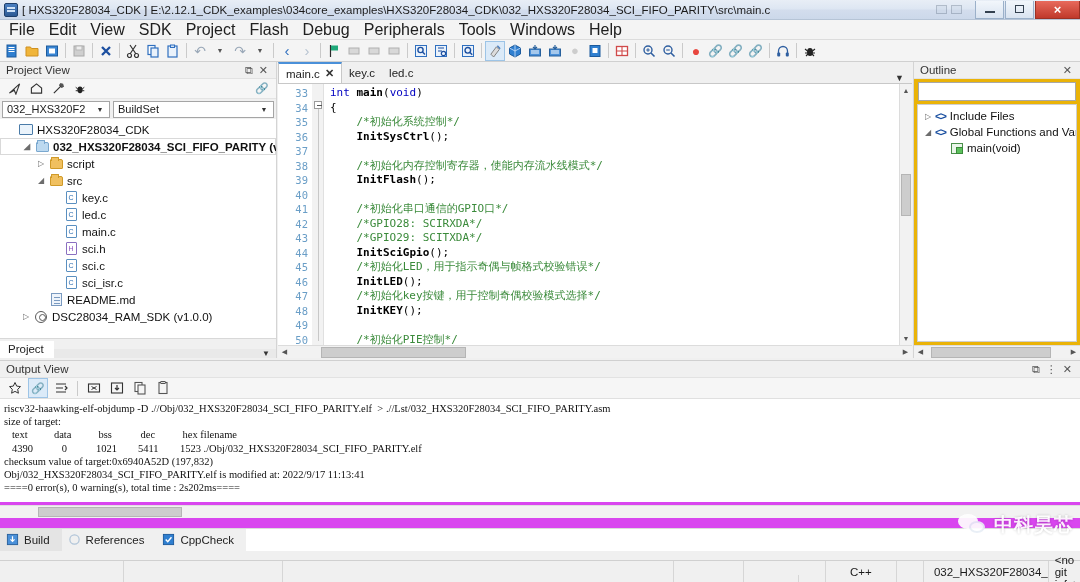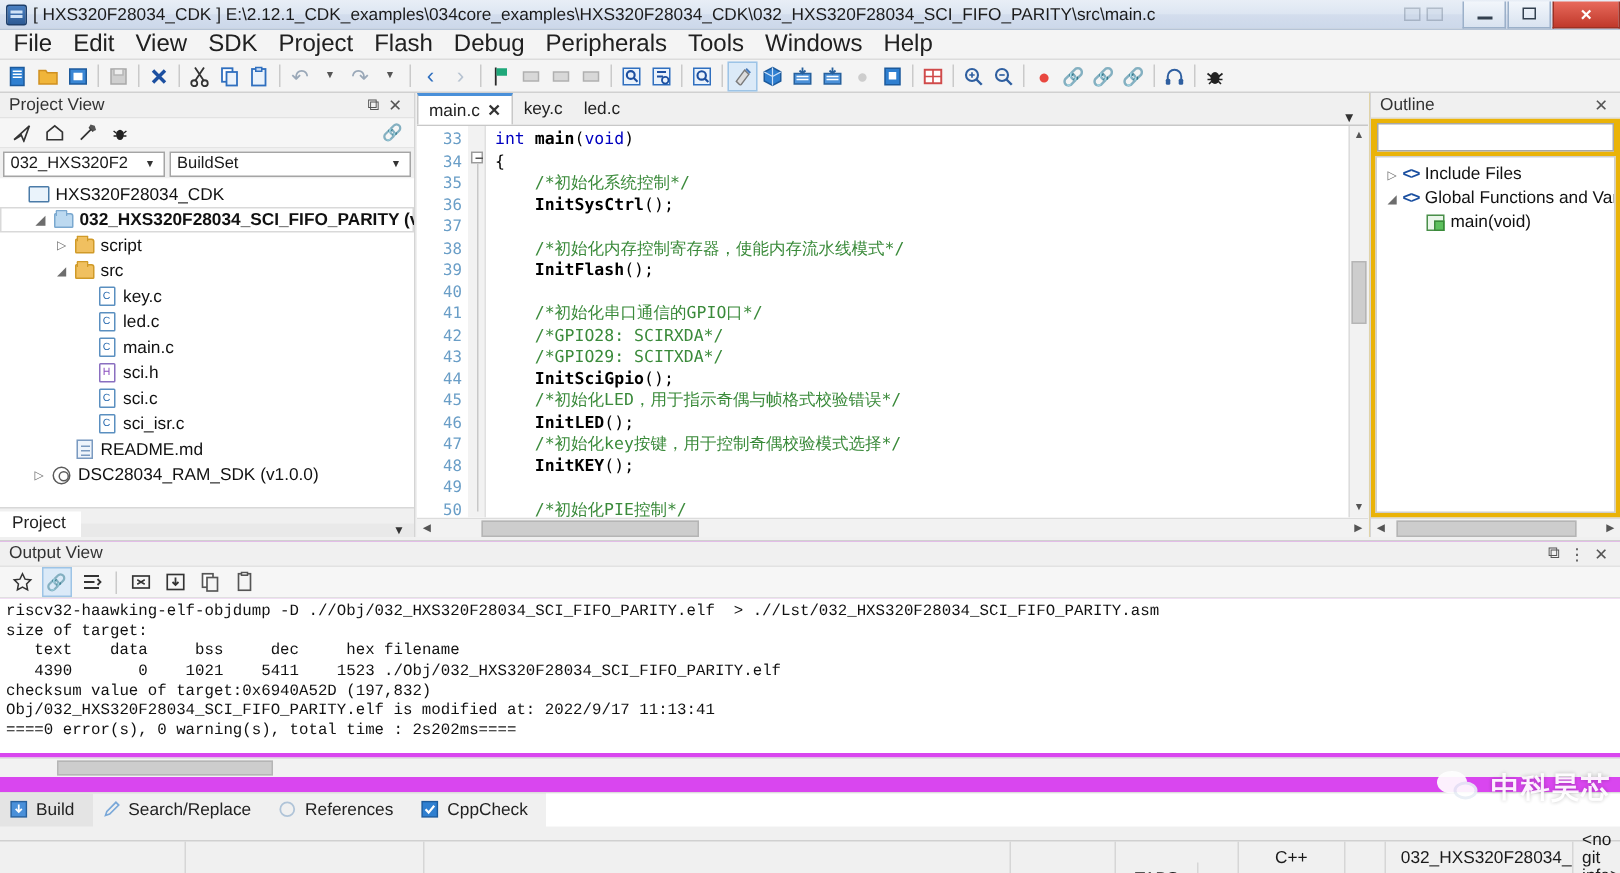--- a/index.html
+++ b/index.html
@@ -195,21 +195,21 @@
   .fnbox::after{content:"";position:absolute;right:-1px;bottom:-1px;width:5px;height:5px;background:#5cc05c;border:1px solid #3a8a3a;}
 
   
   .outpane { position: absolute; left: 0; top: 360px; right: 0; height: 168px; background: #d946ef; border-top:1px solid #d0d0d0;}
   .out-toolbar {
     height: 21px; display: flex; align-items: center; gap: 3px;
     background: #f6f6f6; border-bottom: 1px solid #e0e0e0; padding: 0 5px;
   }
   .out-body {
     position: absolute; top: 38px; left: 0; right: 0; bottom: 26px;
-    font-family: Liberation Mono, monospace; font-size: 10.5px;
+    font-family: Liberation Serif, serif; font-size: 10.5px;
     line-height: 13.2px; color: #111; white-space: pre; padding: 3px 4px;
     overflow: hidden; background: #fff;
   }
   .out-hscroll { position:absolute; left:0; right:0; bottom:10px; height:13px; background:#f2f2f2; border-top:1px solid #e0e0e0;}
   .out-hscroll .thumb { position:absolute; left:38px; width:144px; top:1px; bottom:1px; background:#cdcdcd;border:1px solid #b5b5b5;}
 
   
   .bottabs { position:absolute; left:0; top:528px; right:0; height:22px; background:#f0f0f0; display:flex; align-items:center; border-top:1px solid #dcdcdc;}
   .btab { display:flex; align-items:center; gap:5px; padding:0 12px 0 6px; height:22px; font-size:11.5px; color:#222;}
   .btab.active { background:#e4e4e4;}
@@ -779,26 +779,20 @@
   <div class="bottabs">
     <div class="btab active">
       <svg width="13" height="13" viewBox="0 0 14 14">
           <rect x="1.5" y="1.5" width="11" height="11" fill="#4a90d9" stroke="#27609c"></rect>
           <path d="M7 3.5v5M4.8 6.8L7 9l2.2-2.2" stroke="#fff" stroke-width="1.3" fill="none"></path>
         </svg>
       <span>Build</span>
     </div>
     <div class="btab">
       <svg width="13" height="13" viewBox="0 0 14 14">
-          <path d="M2.5 11.5l1-3L10 2l2 2-6.5 6.5z" fill="none" stroke="#7aa8d8" stroke-width="1.2"></path>
-        </svg>
-      <span>Search/Replace</span>
-    </div>
-    <div class="btab">
-      <svg width="13" height="13" viewBox="0 0 14 14">
           <circle cx="7" cy="7" r="5" fill="none" stroke="#b0c4d8" stroke-width="1.3"></circle>
         </svg>
       <span>References</span>
     </div>
     <div class="btab">
       <svg width="13" height="13" viewBox="0 0 14 14">
           <rect x="1.5" y="1.5" width="11" height="11" fill="#2f7fd0" stroke="#1c5a9c"></rect>
           <path d="M4 7l2.2 2.4L10.2 4.5" stroke="#fff" stroke-width="1.6" fill="none"></path>
         </svg>
       <span>CppCheck</span>

